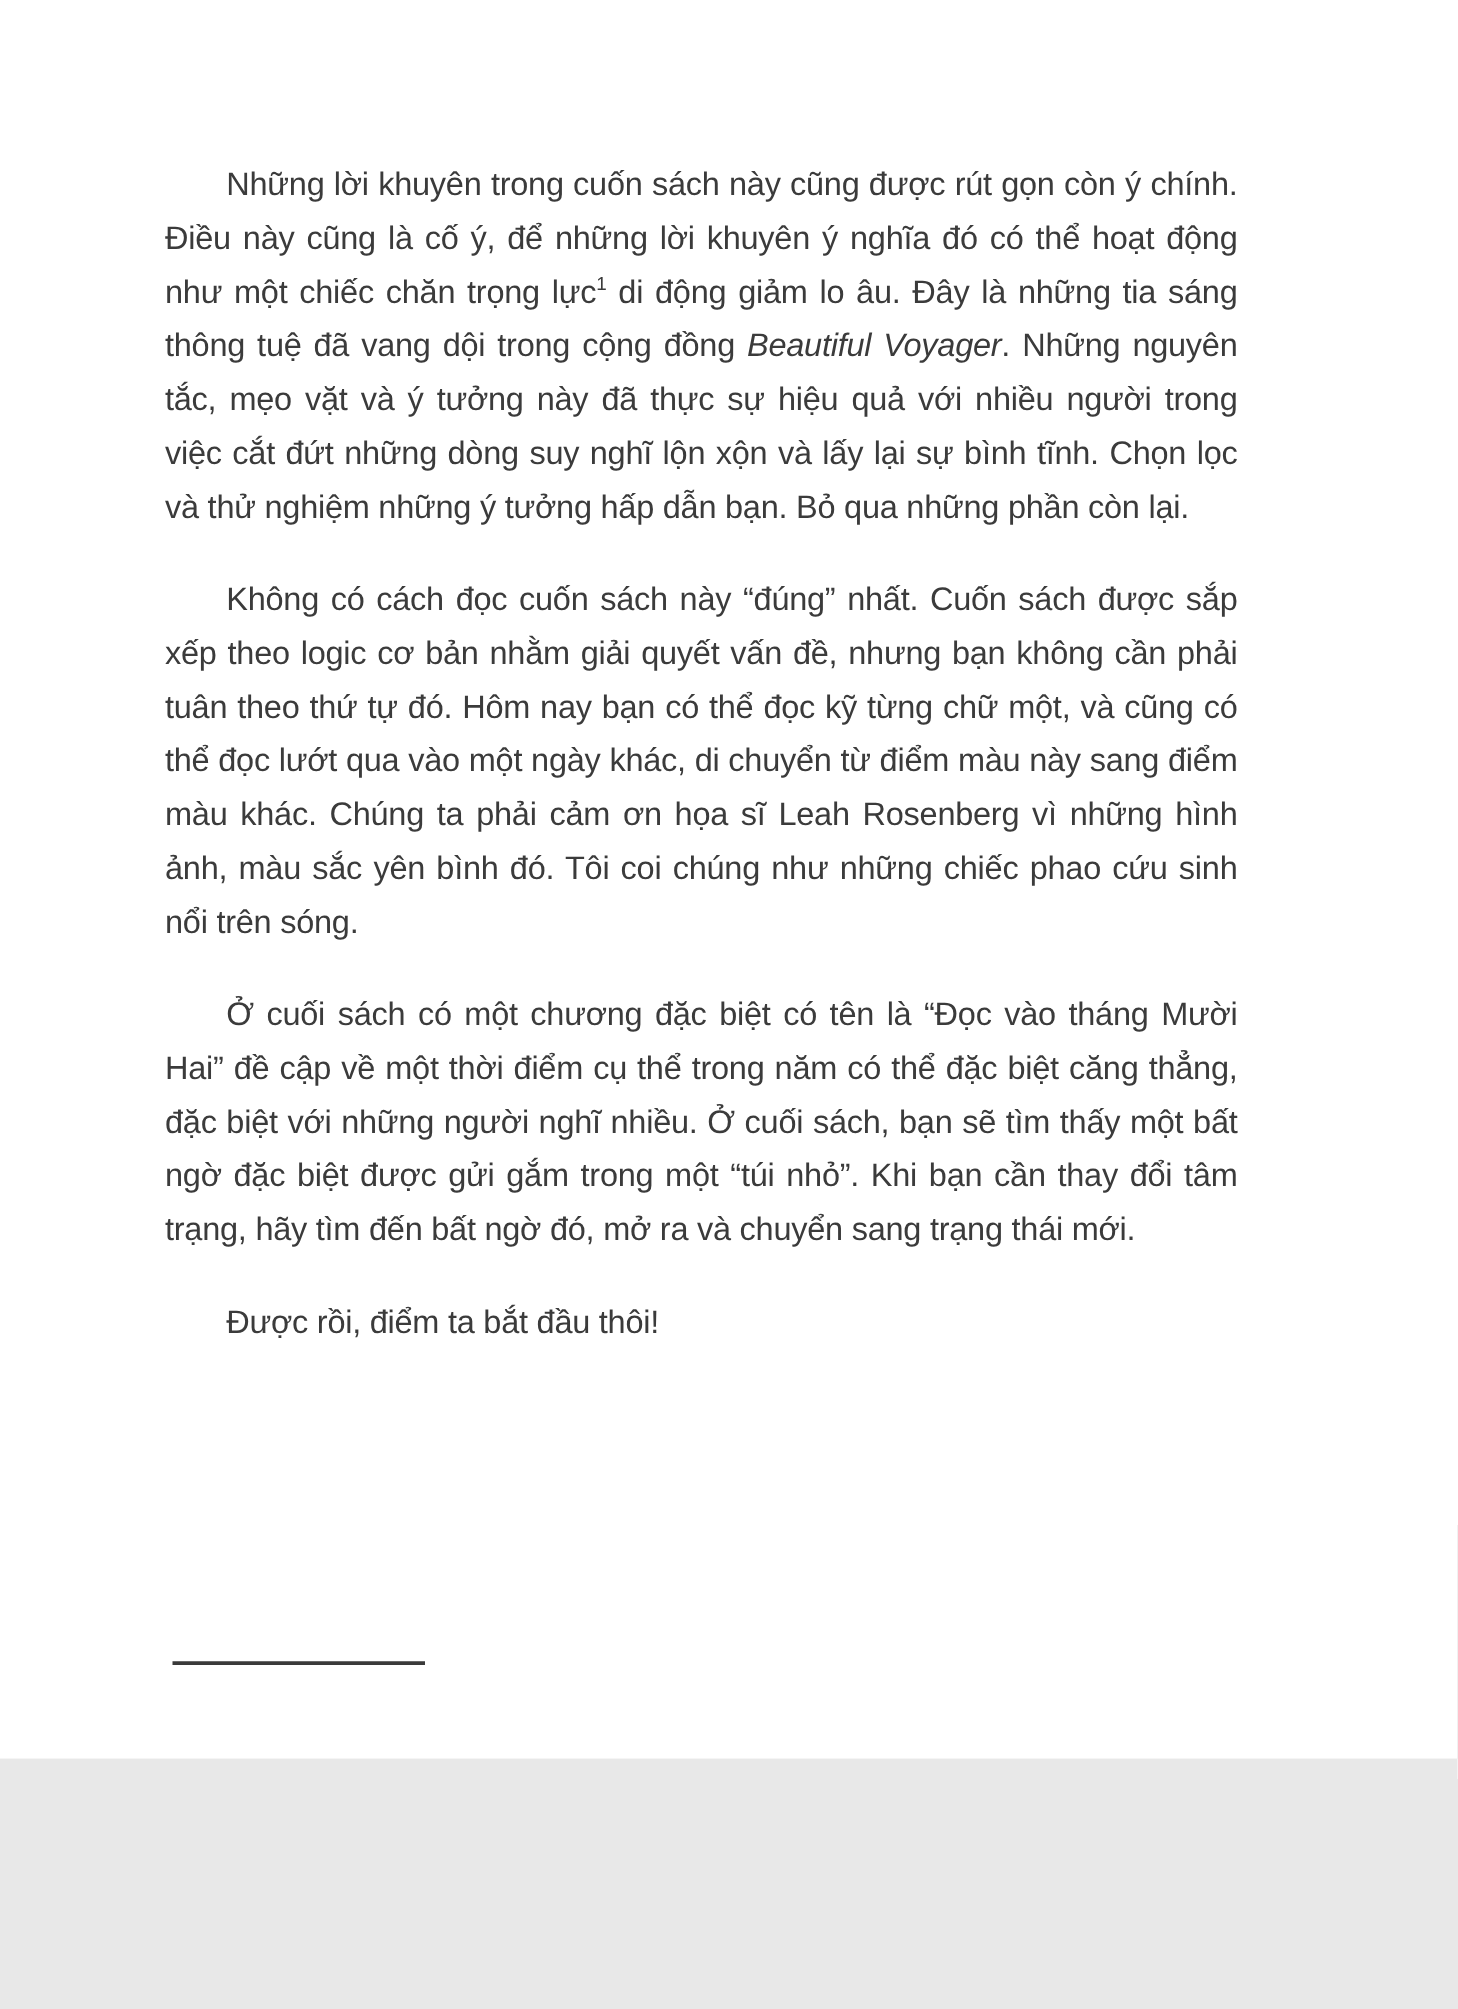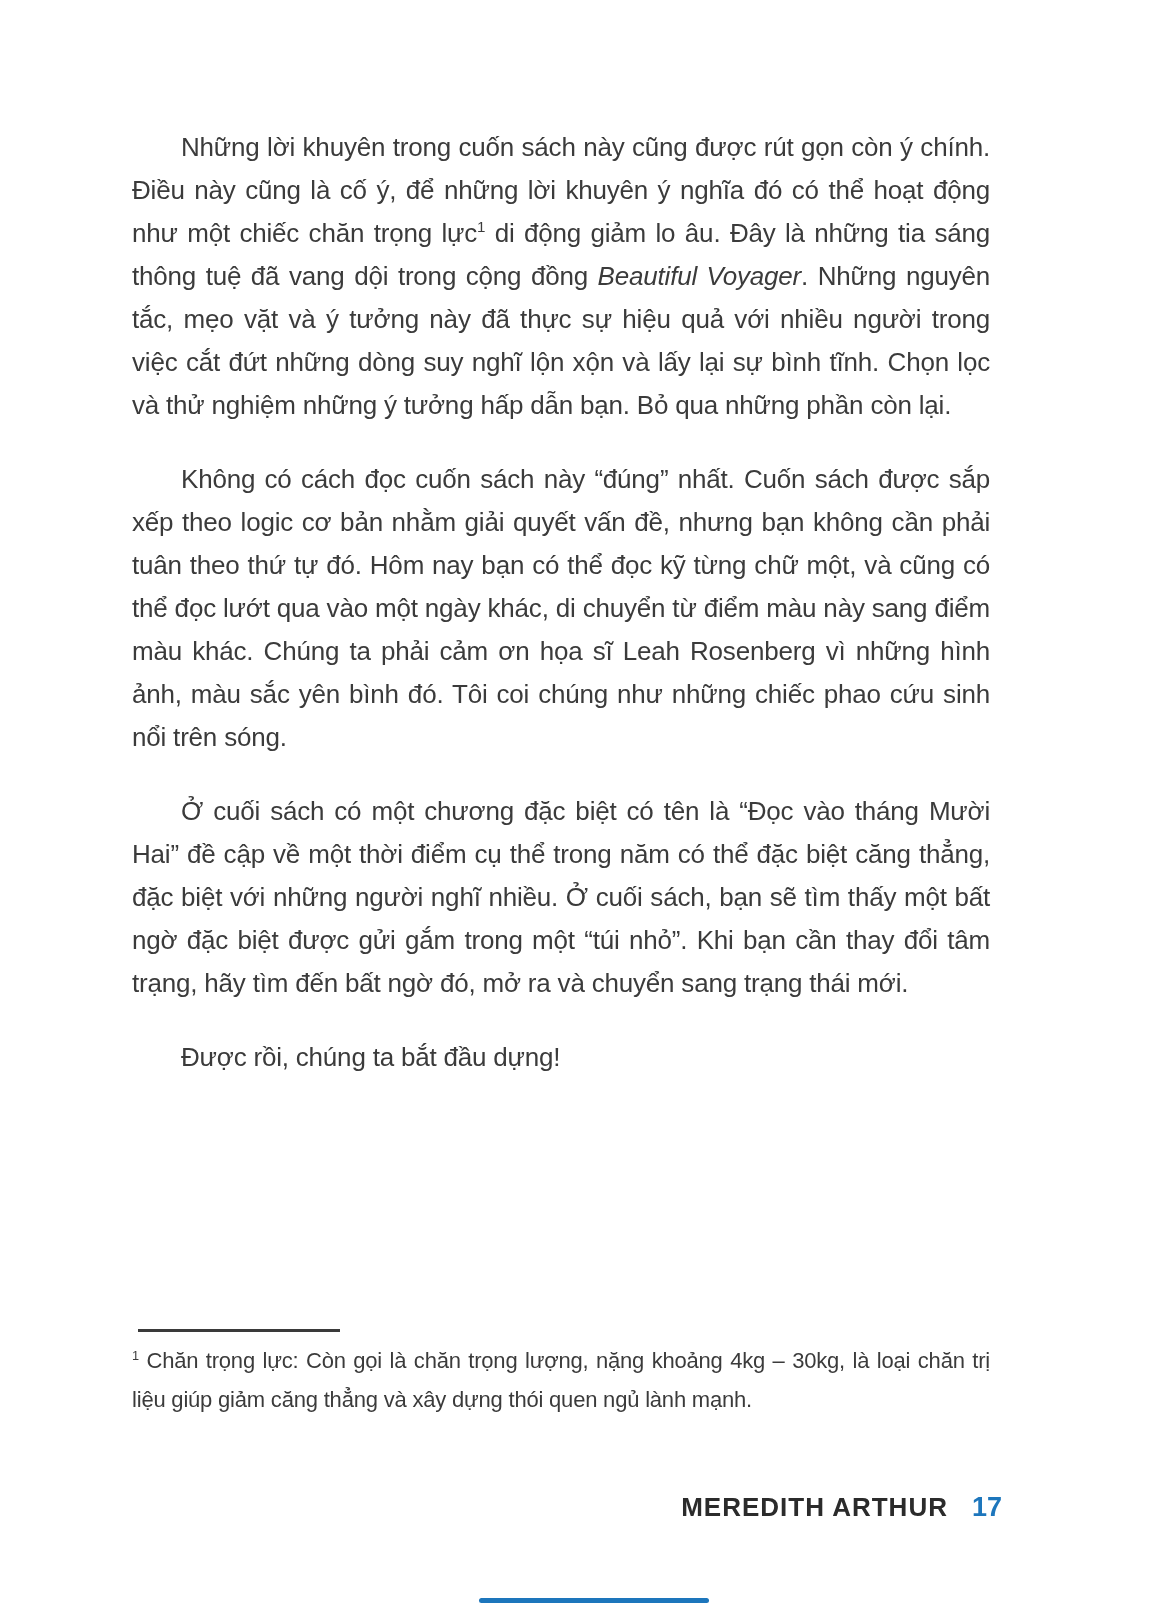--- a/index.html
+++ b/index.html
@@ -6,21 +6,21 @@
     --bg: #ffffff;
     --body-text: #3b3b3b;
     --accent: #1d76bc;
     --footer-text: #2b2b2b;
   }
   * { box-sizing: border-box; }
   html, body { margin: 0; padding: 0; background: #e8e8e8; }
   .page {
     position: relative;
     width: 1166px;
-    height: 1607px;
+    height: 1407px;
     margin: 0 auto;
     background: var(--bg);
     font-family: "Liberation Sans", "DejaVu Sans", sans-serif;
     overflow: hidden;
   }
   .body-text {
     position: absolute;
     left: 132px;
     top: 126px;
     width: 858px;
@@ -94,27 +94,26 @@
 </head>
 <body>
 
 <div class="page">
 
   <main class="body-text">
     <div id="paragraphs">
         <p class="para"><span>Những lời khuyên trong cuốn sách này cũng được rút gọn còn ý chính. Điều này cũng là cố ý, để những lời khuyên ý nghĩa đó có thể hoạt động như một chiếc chăn trọng lực</span><span class="sup">1</span><span> di động giảm lo âu. Đây là những tia sáng thông tuệ đã vang dội trong cộng đồng </span><span class="it">Beautiful Voyager</span><span>. Những nguyên tắc, mẹo vặt và ý tưởng này đã thực sự hiệu quả với nhiều người trong việc cắt đứt những dòng suy nghĩ lộn xộn và lấy lại sự bình tĩnh. Chọn lọc và thử nghiệm những ý tưởng hấp dẫn bạn. Bỏ qua những phần còn lại.</span></p>
         <p class="para"><span>Không có cách đọc cuốn sách này “đúng” nhất. Cuốn sách được sắp xếp theo logic cơ bản nhằm giải quyết vấn đề, nhưng bạn không cần phải tuân theo thứ tự đó. Hôm nay bạn có thể đọc kỹ từng chữ một, và cũng có thể đọc lướt qua vào một ngày khác, di chuyển từ điểm màu này sang điểm màu khác. Chúng ta phải cảm ơn họa sĩ Leah Rosenberg vì những hình ảnh, màu sắc yên bình đó. Tôi coi chúng như những chiếc phao cứu sinh nổi trên sóng.</span></p>
         <p class="para"><span>Ở cuối sách có một chương đặc biệt có tên là “Đọc vào tháng Mười Hai” đề cập về một thời điểm cụ thể trong năm có thể đặc biệt căng thẳng, đặc biệt với những người nghĩ nhiều. Ở cuối sách, bạn sẽ tìm thấy một bất ngờ đặc biệt được gửi gắm trong một “túi nhỏ”. Khi bạn cần thay đổi tâm trạng, hãy tìm đến bất ngờ đó, mở ra và chuyển sang trạng thái mới.</span></p>
-        <p class="para"><span>Được rồi, chúng ta bắt đầu dựng!</span></p>
+        <p class="para"><span>Được rồi, điểm ta bắt đầu thôi!</span></p>
       </div>
   </main>
 
   <div class="footnote-sep"></div>
 
-  <div class="footnote" id="footnote"><span class="sup">1</span><span> Chăn trọng lực: Còn gọi là chăn trọng lượng, nặng khoảng 4kg – 30kg, là loại chăn trị liệu giúp giảm căng thẳng và xây dựng thói quen ngủ lành mạnh.</span></div>
 
   <div class="footer">
     <span class="author">MEREDITH ARTHUR</span>
     <span class="pagenum">17</span>
   </div>
 
   <div class="bottom-bar"></div>
 
 </div>
 

